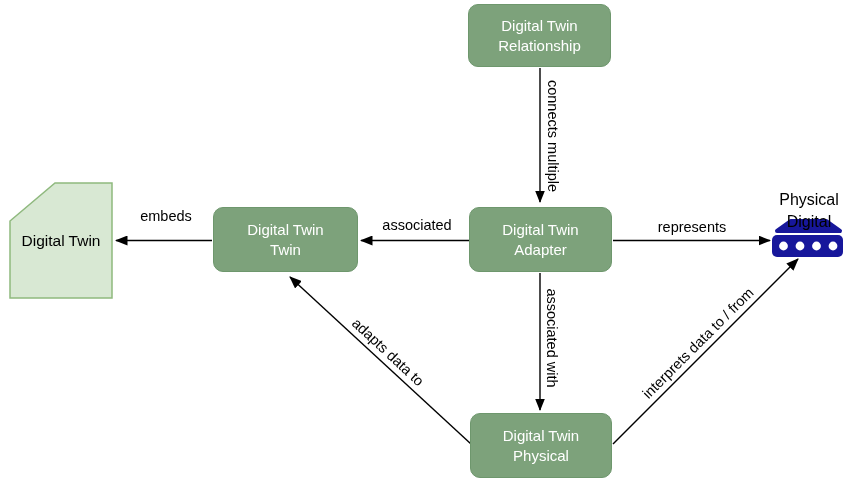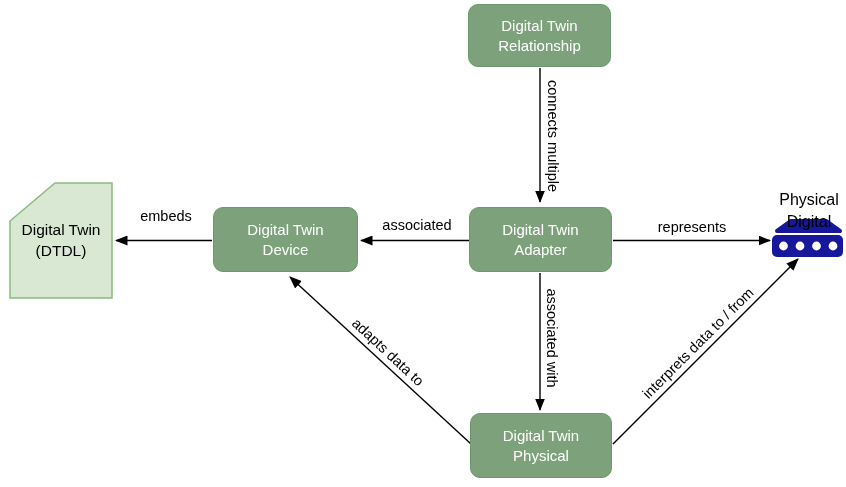--- a/index.html
+++ b/index.html
@@ -97,34 +97,33 @@
     <line class="edge-line" x1="471" y1="444" x2="290" y2="277" marker-end="url(#arrowhead)"></line>
     <line class="edge-line" x1="613" y1="444" x2="798" y2="259" marker-end="url(#arrowhead)"></line>
   </svg>
 
   <div class="node" id="node-relationship">
     <span>Digital Twin</span>
     <span>Relationship</span>
   </div>
   <div class="node" id="node-model">
     <span>Digital Twin</span>
-    <span>Device</span>
+    <span>Twin</span>
   </div>
   <div class="node" id="node-instance">
     <span>Digital Twin</span>
     <span>Adapter</span>
   </div>
   <div class="node" id="node-adapter">
     <span>Digital Twin</span>
     <span>Physical</span>
   </div>
 
   <div class="side-label" id="label-spec">
     <div>Digital Twin</div>
-    <div>(DTDL)</div>
   </div>
 
   <div class="side-label" id="label-device">
     <div>Physical</div>
     <div>Digital</div>
   </div>
 
   <div class="edge-label" id="label-connects">connects multiple</div>
   <div class="edge-label" id="label-implements">associated</div>
   <div class="edge-label" id="label-embeds">embeds</div>

